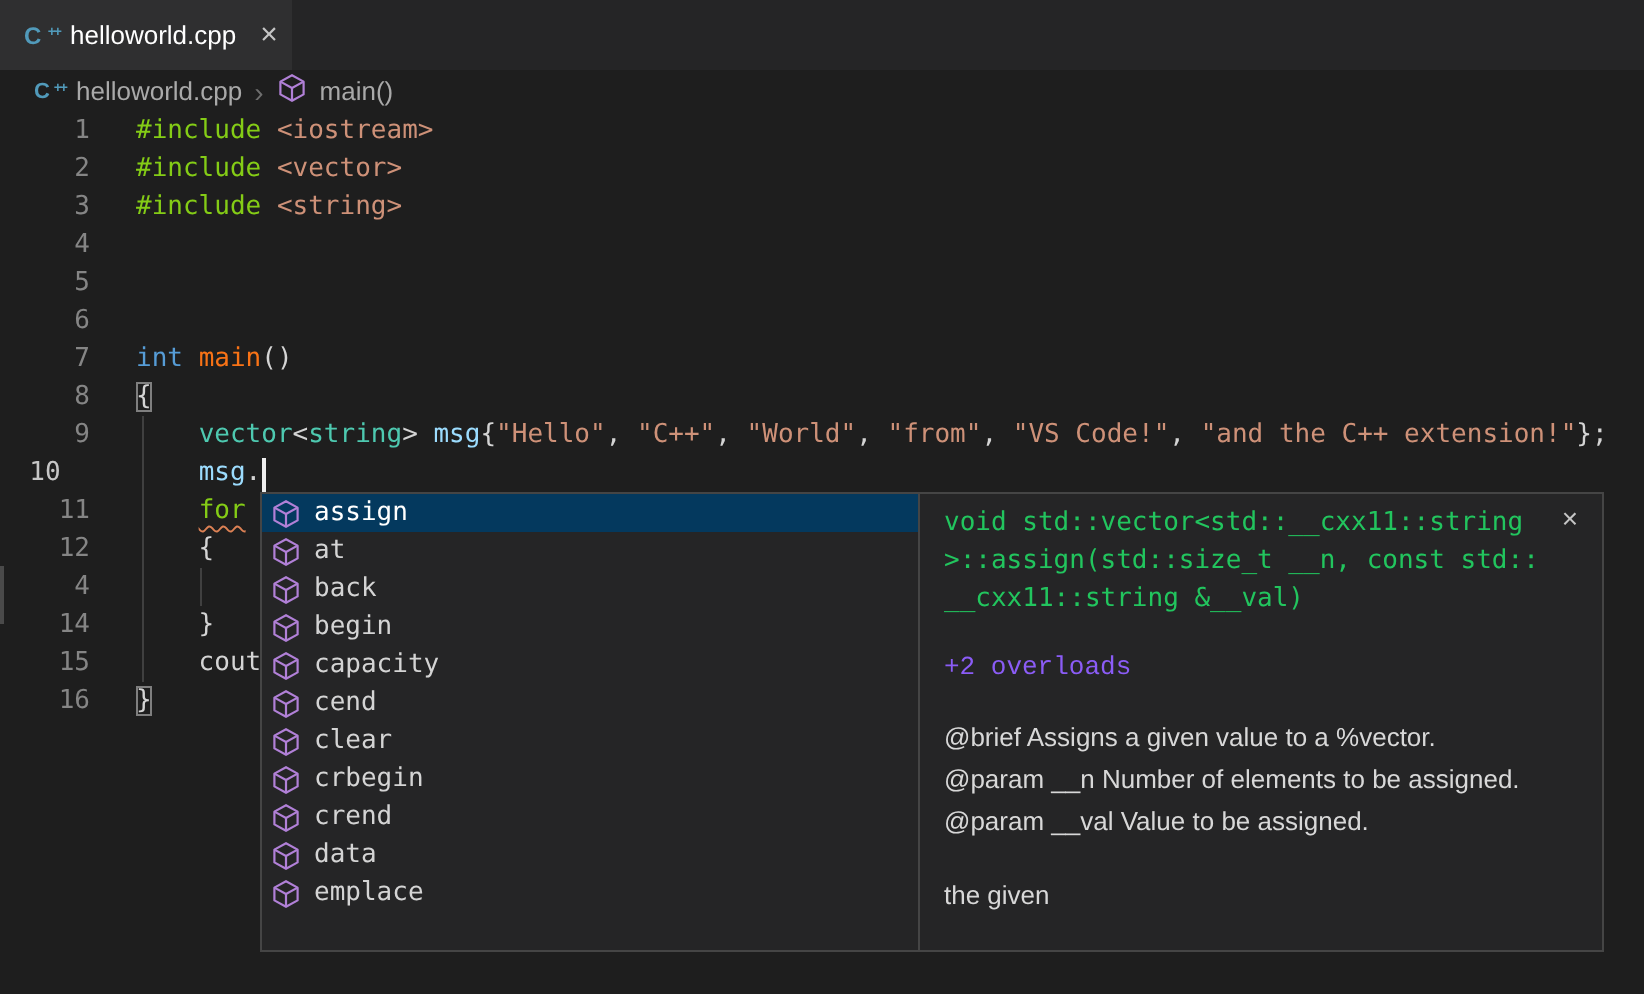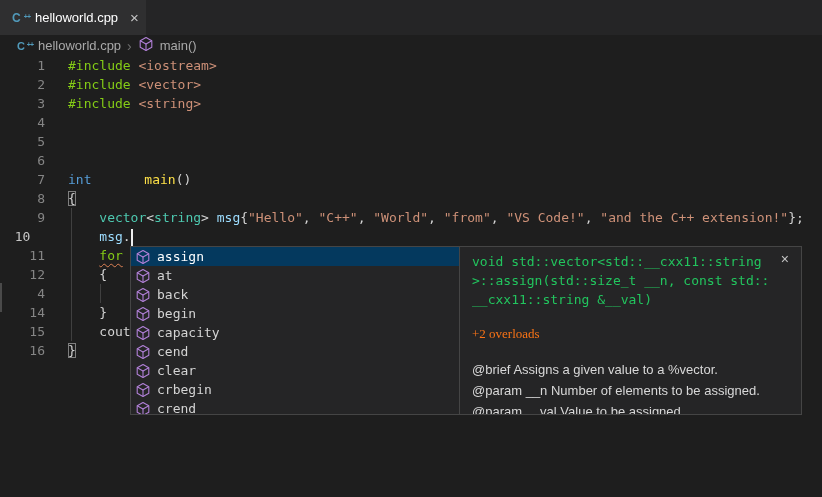--- a/index.html
+++ b/index.html
@@ -33,49 +33,49 @@
     width:68px; flex:none; text-align:right; padding-right:23px;
     color:#858585; font-family:"DejaVu Sans Mono", monospace; font-size:13px;
   }
   .ln.active { color:#c6c6c6;text-align:center; }
   .ct { font-family:"DejaVu Sans Mono", monospace; font-size:13px; line-height:19px;
         white-space:pre; color:#d4d4d4; }
   .pp { color:#84cc16; }
   .kb { color:#569cd6; }
   .ty { color:#4ec9b0; }
   .st { color:#ce9178; }
-  .fn { color:#fde047;margin-left:45px; }
+  .fn { color:#f97316; }
   .va { color:#9cdcfe; }
   .pl { color:#d4d4d4; }
   .bm { outline:1px solid #7f7f7f; outline-offset:-1px; }
   .er { text-decoration-line:underline; text-decoration-style:wavy;
         text-decoration-color:#dd8154; text-decoration-thickness:1px; text-underline-offset:3px; }
   .cur { display:inline-block; width:2px; height:17px; background:#eeeeee;
          vertical-align:text-bottom; margin-bottom:-2px; }
   .indent-guide { position:absolute; width:1px; background:#404040; }
   .edge-sliver { position:absolute; left:0; top:283px; width:2px; height:29px; background:#4a4a4a; }
   
   .suggest {
-    position:absolute; left:130px; top:246px; width:672px; height:169px;
+    position:absolute; left:130px; top:246px; width:672px; height:230px;
     background:#252526; border:1px solid #454545; display:flex; z-index:5;
   }
   .sg-list { width:328px; flex:none; display:flex; flex-direction:column; overflow:hidden; }
   .sg-row { height:19px; flex:none; display:flex; align-items:center; padding-left:4px; gap:6px; cursor:pointer; }
   .sg-row.selected { background:#04395e; }
   .sg-label { font-family:"DejaVu Sans Mono", monospace; font-size:13px; color:#d4d4d4; }
   .sg-row.selected .sg-label { color:#ffffff; }
   .cube { flex:none; }
   
   .sg-details {
     flex:1; border-left:1px solid #454545; position:relative;
     padding:5px 12px 0 12px; overflow:hidden;
   }
   .sig div { font-family:"DejaVu Sans Mono", monospace; font-size:13px; line-height:19px;
              color:#22c55e; white-space:pre; }
-  .overloads { font-family:Liberation Serif, serif; font-size:13px; color:#f97316; margin-top:17px; }
+  .overloads { font-family:Liberation Mono, monospace; font-size:13px; color:#8b5cf6; margin-top:17px; }
   .docs { margin-top:17px; }
   .docs div, .docpara div { font-size:13px; line-height:21px; color:#d8d8d8; }
   .docpara { margin-top:16px; }
   .details-close { position:absolute; top:4px; right:12px; color:#c5c5c5; font-size:14px; cursor:pointer; }
 </style>
 </head>
 <body>
 
 <div class="window">
 

